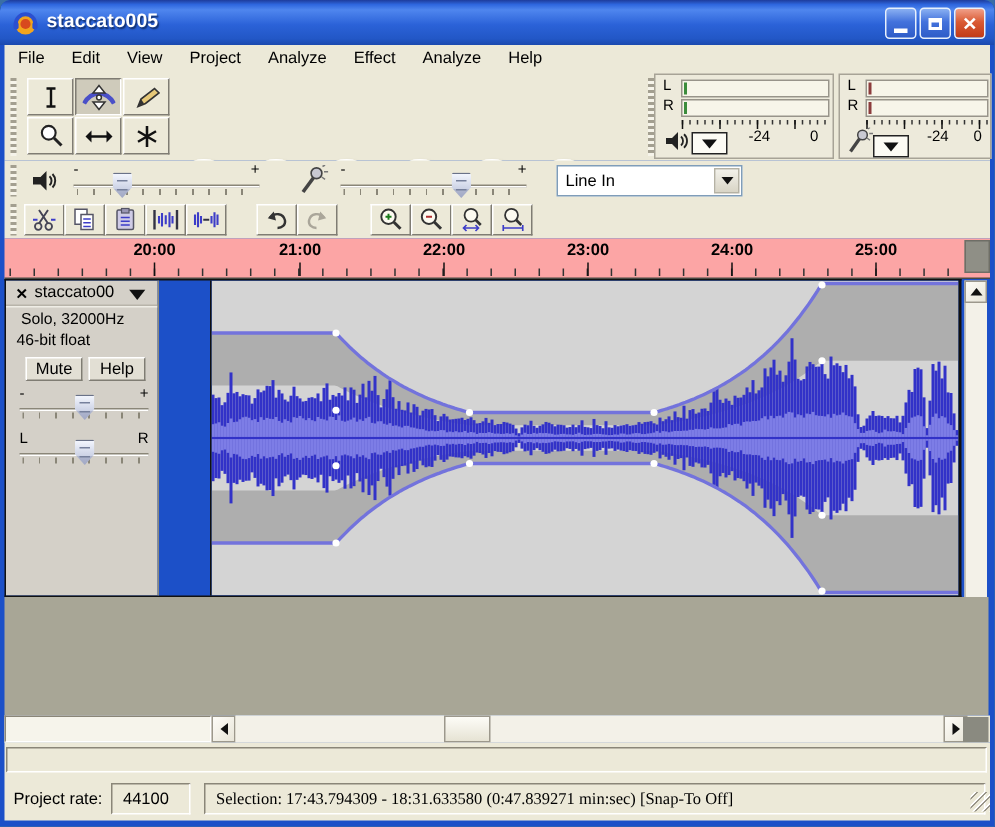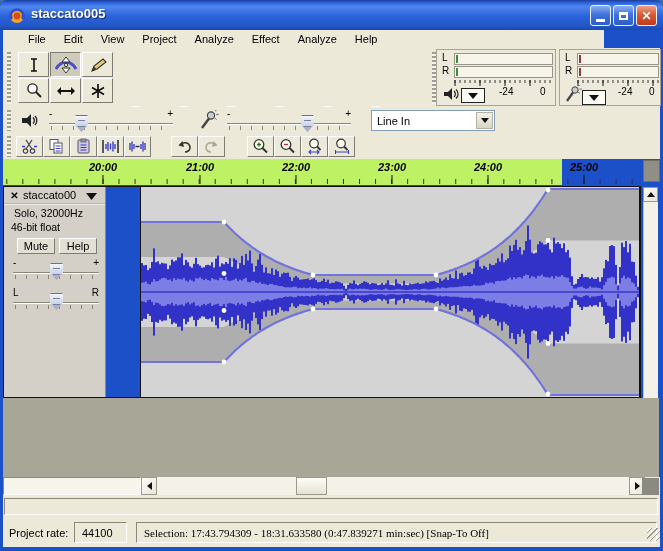--- a/index.html
+++ b/index.html
@@ -22,21 +22,21 @@
   #app-icon{left:8px;top:6px;width:18px;height:18px;}
   #title-text{left:31px;top:6px;color:#fff;font-weight:bold;font-size:13px;text-shadow:1px 1px 1px #12306E;}
   .tbtn{top:5px;width:21px;height:21px;border-radius:3px;border:1px solid #E8F0FC;
     background:linear-gradient(180deg,#8AB0F2 0%,#4372DC 45%,#2E5CC8 100%);
     color:#fff;display:flex;align-items:center;justify-content:center;}
   #btn-close{background:linear-gradient(180deg,#F0A088 0%,#DA5A34 45%,#C03A18 100%);}
   .glyph-min{width:9px;height:3px;background:#fff;margin-top:10px;}
   .glyph-max{width:9px;height:8px;border:2px solid #fff;border-top-width:3px;}
   .glyph-x{color:#fff;font-size:12px;font-weight:bold;line-height:1;}
   
-  #menubar{left:3px;top:30px;width:601px;height:18px;background:var(--tb,#ECE9D8);display:flex;align-items:center;padding-left:16px;}
+  #menubar{left:3px;top:30px;width:657px;height:18px;background:var(--tb,#ECE9D8);display:flex;align-items:center;padding-left:0;}
   .menu-item{padding:0 9px;height:18px;display:flex;align-items:center;cursor:default;}
   
   #toolrow{left:3px;top:48px;width:657px;height:59px;background:var(--tb,#ECE9D8);}
   .grip{width:4px;background:repeating-linear-gradient(180deg,#A39F90 0 2px,#F6F4EA 2px 4px);}
   #tool-grid{left:15px;top:4px;width:96px;height:52px;display:grid;grid-template-columns:repeat(3,31px);grid-template-rows:25px 25px;gap:1px;}
   .toolbtn{background:var(--tb,#ECE9D8);border:1px solid;border-color:#FFFFFF #7F7C73 #7F7C73 #FFFFFF;display:flex;align-items:center;justify-content:center;}
   .toolbtn.active{border-color:#7F7C73 #FFFFFF #FFFFFF #7F7C73;background:#CFCBBB;}
   .round-btn{border-radius:50%;width:42px;height:42px;top:58px;
     background:radial-gradient(circle at 35% 28%,#FFFFFF 0%,#F6F3E6 45%,#E9E5D2 70%,#D5D1BC 100%);
     box-shadow:inset 2px 3px 3px #FFFFFF, inset -2px -4px 5px #C9C4AC, 1px 2px 3px #B9B5A0;
@@ -65,21 +65,21 @@
      border-top:1px solid #76809C;border-bottom:1px solid #76809C;}
   #combo{left:368px;top:3px;width:124px;height:21px;border:1px solid #7F9DB9;background:#fff;display:flex;align-items:center;}
   #combo-text{flex:1;padding-left:5px;}
   #combo-btn{width:17px;height:17px;margin-right:1px;background:linear-gradient(180deg,#F2F1EA,#D9D5C6);
      border:1px solid #B5B2A4;display:flex;align-items:center;justify-content:center;}
   #combo-btn .tri-down{border-left-width:4px;border-right-width:4px;border-top-width:5px;}
   
   #editrow{left:3px;top:134px;width:657px;height:25px;background:var(--tb,#ECE9D8);}
   .editbtn{position:absolute;top:2px;width:27px;height:21px;}
   
-  #ruler{left:3px;top:159px;width:559px;height:27px;background:#bef264;border-bottom:1px solid #4A4A44;font-style:italic;}
+  #ruler{left:3px;top:159px;width:657px;height:27px;background:#fca5a5;border-bottom:1px solid #4A4A44;}
   .tl-label{position:absolute;top:2px;transform:translateX(-50%);font-weight:bold;font-size:11px;}
   #ruler-corner{left:643px;top:160px;width:17px;height:22px;background:#8F8F86;border:1px solid #6E6E66;}
   
   #track-border-top{left:3px;top:186px;width:638px;height:1px;background:#111;}
   #track-border-bottom{left:3px;top:397px;width:638px;height:1px;background:#111;}
   #track-border-left{left:3px;top:186px;width:1px;height:212px;background:#111;}
   #panel-divider{left:105px;top:187px;width:1px;height:210px;background:#8D897C;}
   #ruler-wave-divider{left:140px;top:187px;width:1px;height:210px;background:#111;}
   #wave-border-right{left:639px;top:186px;width:2px;height:212px;background:#111;}
   #track-panel{left:4px;top:187px;width:101px;height:210px;background:#D4D0C8;}

